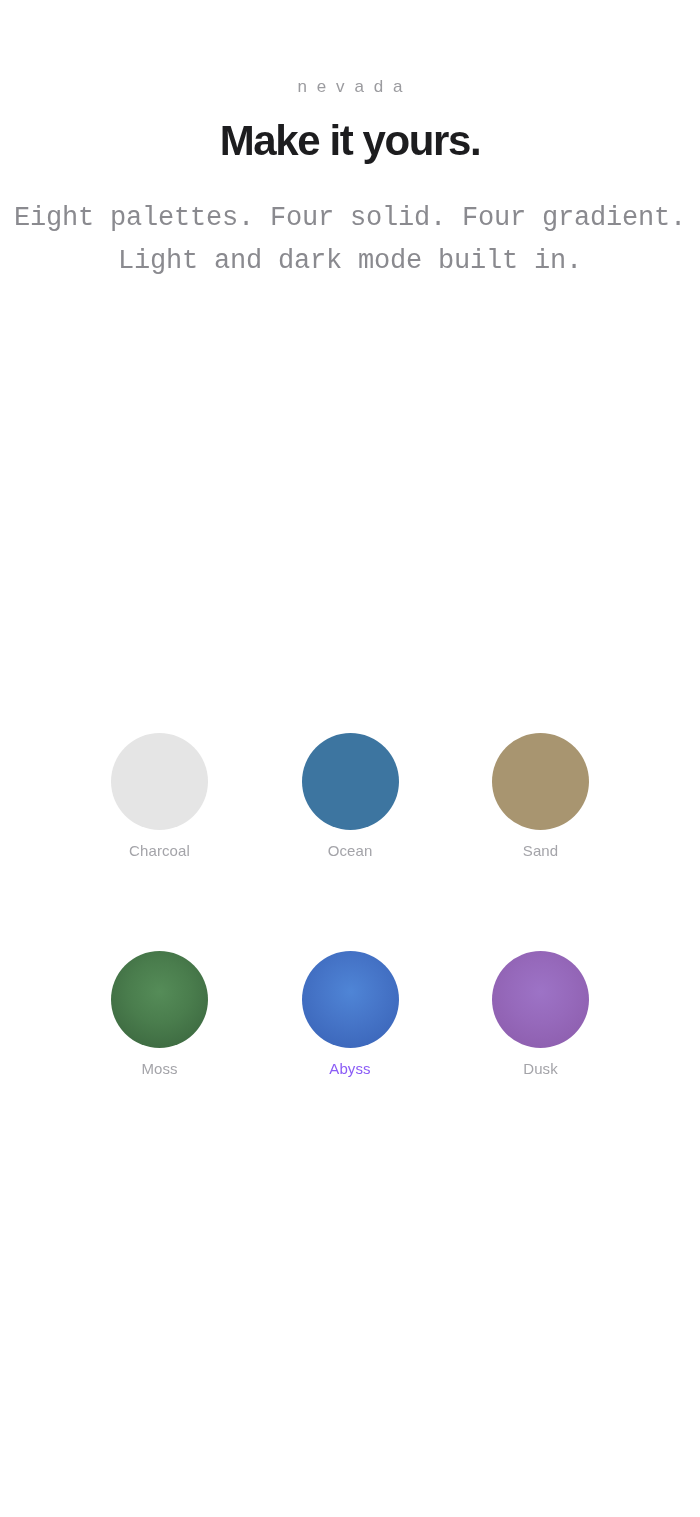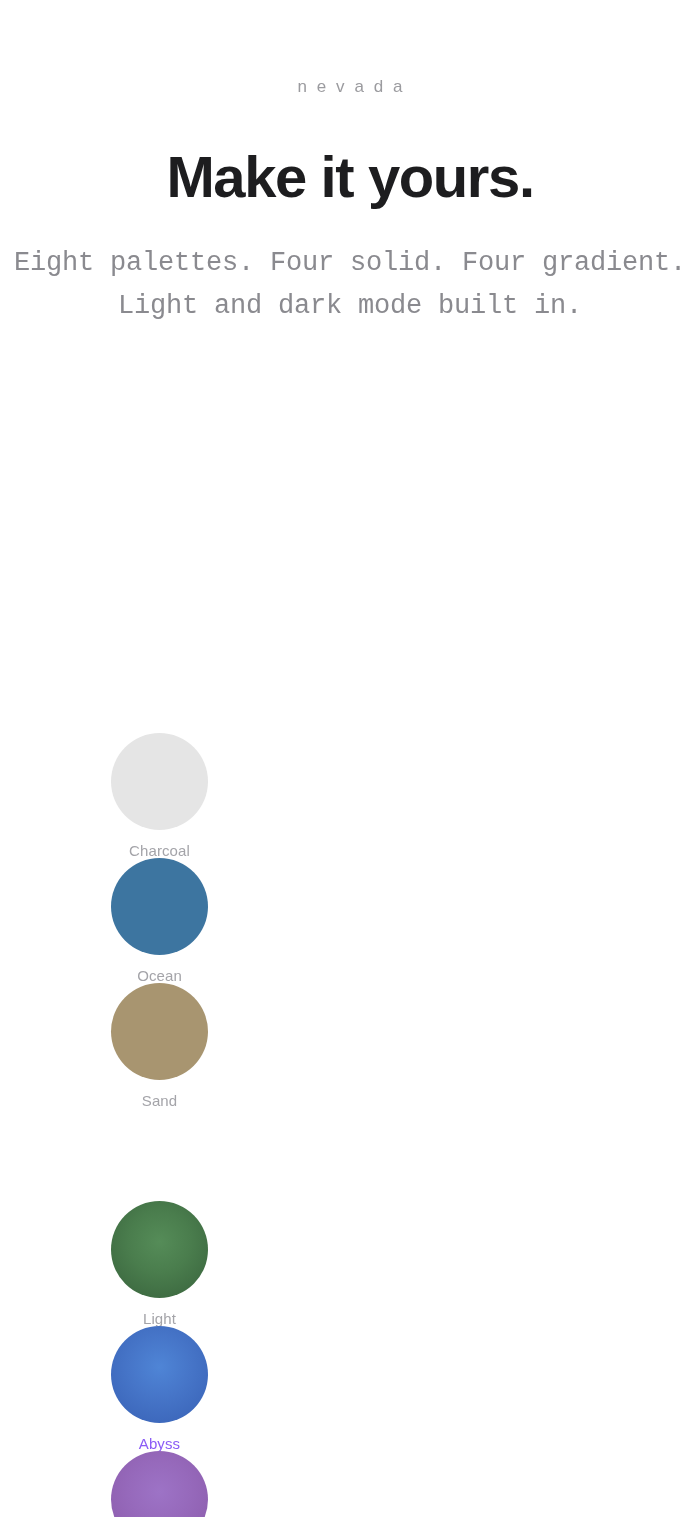--- a/index.html
+++ b/index.html
@@ -38,22 +38,22 @@
     margin-top: 78px;
     font-size: 17px;
     font-weight: 400;
     letter-spacing: 0.58em;
     text-indent: 0.58em;
     color: #9b9b9f;
     line-height: 1;
   }
 
   .headline {
-    margin-top: 52px;
-    font-size: 58px;
+    margin-top: 24px;
+    font-size: 42px;
     font-weight: 700;
     letter-spacing: -1.4px;
     color: #1d1d1f;
     line-height: 1.05;
   }
 
   .subtitle {
     margin-top: 34px;
     font-size: 27px;
     font-weight: 400;
@@ -68,21 +68,20 @@
     position: absolute;
     top: 733px;
     left: 111px;
     width: 478px;
   }
 
   .palette-row {
     display: flex;
     justify-content: space-between;
     align-items: flex-start;
-    flex-direction: column;
   }
   .palette-row.row-gradient { margin-top: 93px; }
 
   .swatch-cell {
     width: 97px;
     display: flex;
     flex-direction: column;
     align-items: center;
   }
 
@@ -135,21 +134,21 @@
 
       <div class="swatch-cell">
         <span class="swatch-dot" style="background: rgb(168, 149, 112);"></span>
         <span class="swatch-label" style="color: rgb(164, 164, 169);">Sand</span>
       </div>
     </div>
 
     <div class="palette-row row-gradient">
       <div class="swatch-cell">
         <span class="swatch-dot" style="background: radial-gradient(circle at 50% 42%, rgb(85, 140, 88) 0%, rgb(74, 125, 77) 42%, rgb(55, 97, 59) 100%);"></span>
-        <span class="swatch-label" style="color: rgb(164, 164, 169);">Light</span>
+        <span class="swatch-label" style="color: rgb(164, 164, 169);">Moss</span>
       </div>
 
       <div class="swatch-cell">
         <span class="swatch-dot" style="background: radial-gradient(circle at 50% 42%, rgb(79, 133, 214) 0%, rgb(70, 117, 200) 42%, rgb(55, 96, 180) 100%);"></span>
         <span class="swatch-label" style="color: #8b5cf6;">Abyss</span>
       </div>
 
       <div class="swatch-cell">
         <span class="swatch-dot" style="background: radial-gradient(circle at 50% 42%, rgb(157, 115, 198) 0%, rgb(150, 105, 187) 42%, rgb(138, 90, 169) 100%);"></span>
         <span class="swatch-label" style="color: rgb(164, 164, 169);">Dusk</span>

